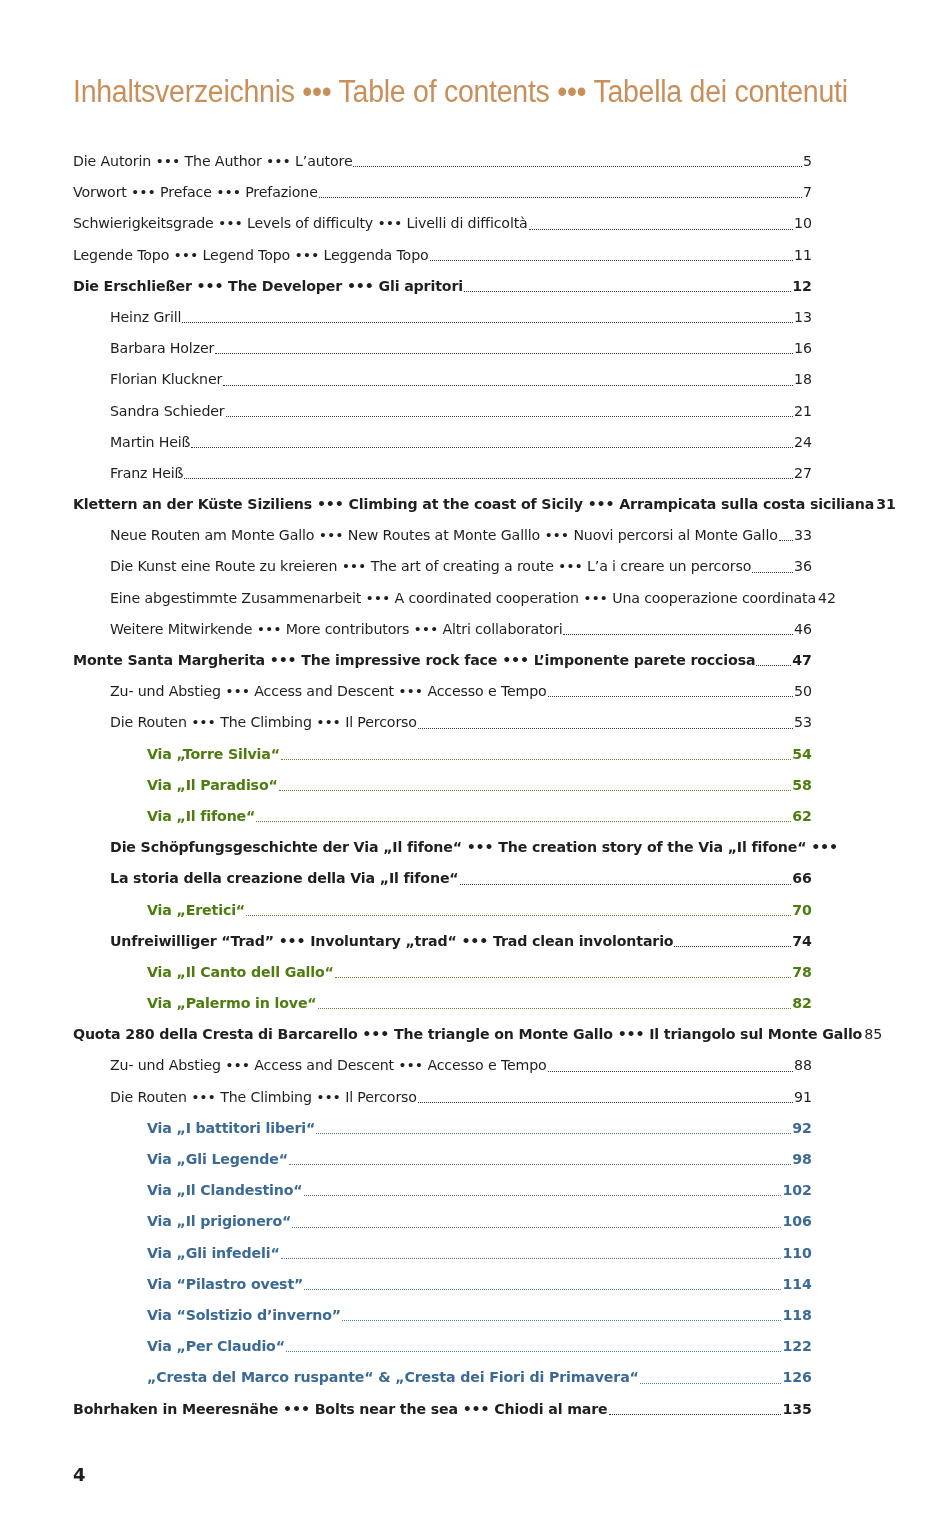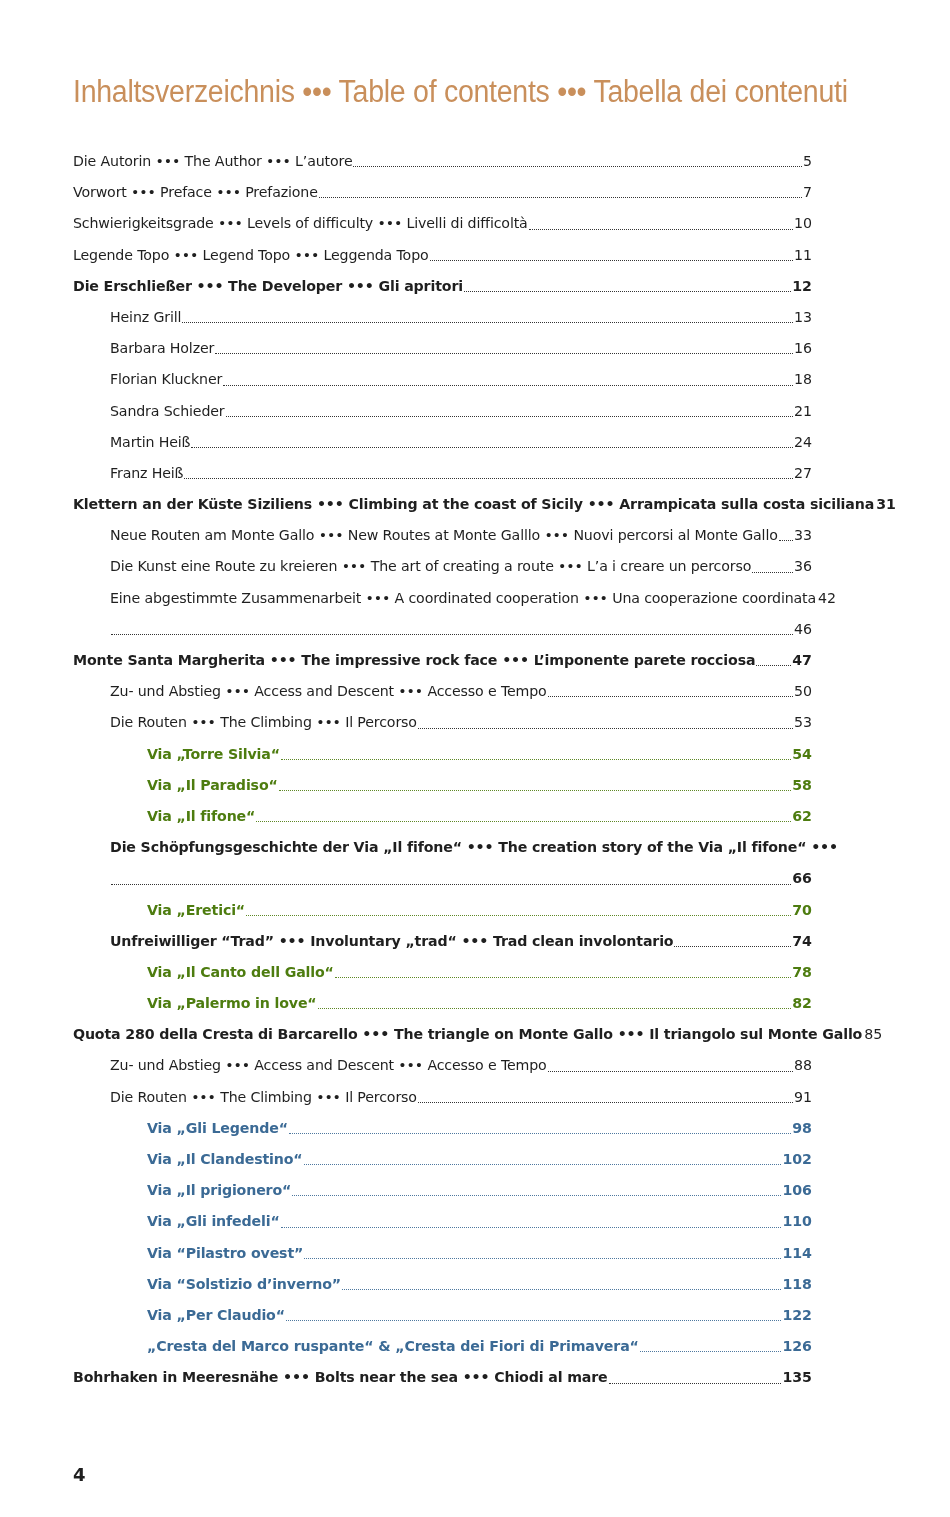--- a/index.html
+++ b/index.html
@@ -102,20 +102,21 @@
       <span class="txt">Die Kunst eine Route zu kreieren ••• The art of creating a route ••• L’a i creare un percorso</span>
       <span class="lead"></span>
       <span class="pg">36</span>
     </div>
     <div class="row lvl1 c-dark">
       <span class="txt">Eine abgestimmte Zusammenarbeit ••• A coordinated cooperation ••• Una cooperazione coordinata</span>
       <span class="lead"></span>
       <span class="pg">42</span>
     </div>
     <div class="row lvl1 c-dark">
+      <span class="txt">Weitere Mitwirkende ••• More contributors ••• Altri collaboratori</span>
       <span class="lead"></span>
       <span class="pg">46</span>
     </div>
     <div class="row lvl0 c-dark bold">
       <span class="txt">Monte Santa Margherita ••• The impressive rock face ••• L’imponente parete rocciosa</span>
       <span class="lead"></span>
       <span class="pg">47</span>
     </div>
     <div class="row lvl1 c-dark">
       <span class="txt">Zu- und Abstieg ••• Access and Descent ••• Accesso e Tempo</span>
@@ -139,20 +140,21 @@
     </div>
     <div class="row lvl2 c-orange bold">
       <span class="txt">Via „Il fifone“</span>
       <span class="lead"></span>
       <span class="pg">62</span>
     </div>
     <div class="row lvl1 c-dark bold">
       <span class="txt">Die Schöpfungsgeschichte der Via „Il fifone“ ••• The creation story of the Via „Il fifone“ •••</span>
     </div>
     <div class="row lvl1 c-dark bold">
+      <span class="txt">La storia della creazione della Via „Il fifone“</span>
       <span class="lead"></span>
       <span class="pg">66</span>
     </div>
     <div class="row lvl2 c-orange bold">
       <span class="txt">Via „Eretici“</span>
       <span class="lead"></span>
       <span class="pg">70</span>
     </div>
     <div class="row lvl1 c-dark bold">
       <span class="txt">Unfreiwilliger “Trad” ••• Involuntary „trad“ ••• Trad clean involontario</span>
@@ -178,20 +180,25 @@
       <span class="txt">Zu- und Abstieg ••• Access and Descent ••• Accesso e Tempo</span>
       <span class="lead"></span>
       <span class="pg">88</span>
     </div>
     <div class="row lvl1 c-dark">
       <span class="txt">Die Routen ••• The Climbing ••• Il Percorso</span>
       <span class="lead"></span>
       <span class="pg">91</span>
     </div>
     <div class="row lvl2 c-blue bold">
+      <span class="txt">Via „I battitori liberi“</span>
+      <span class="lead"></span>
+      <span class="pg">92</span>
+    </div>
+    <div class="row lvl2 c-blue bold">
       <span class="txt">Via „Gli Legende“</span>
       <span class="lead"></span>
       <span class="pg">98</span>
     </div>
     <div class="row lvl2 c-blue bold">
       <span class="txt">Via „Il Clandestino“</span>
       <span class="lead"></span>
       <span class="pg">102</span>
     </div>
     <div class="row lvl2 c-blue bold">

